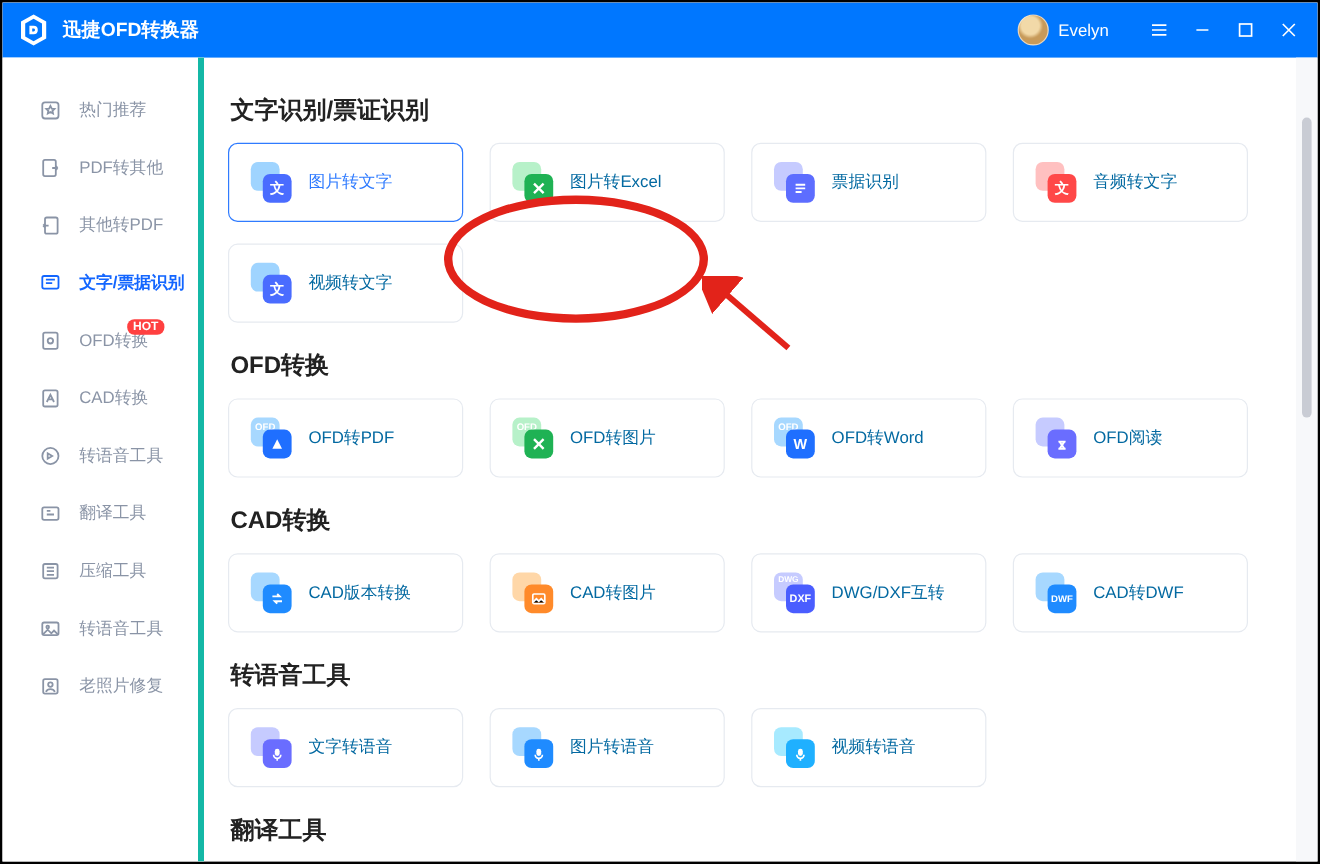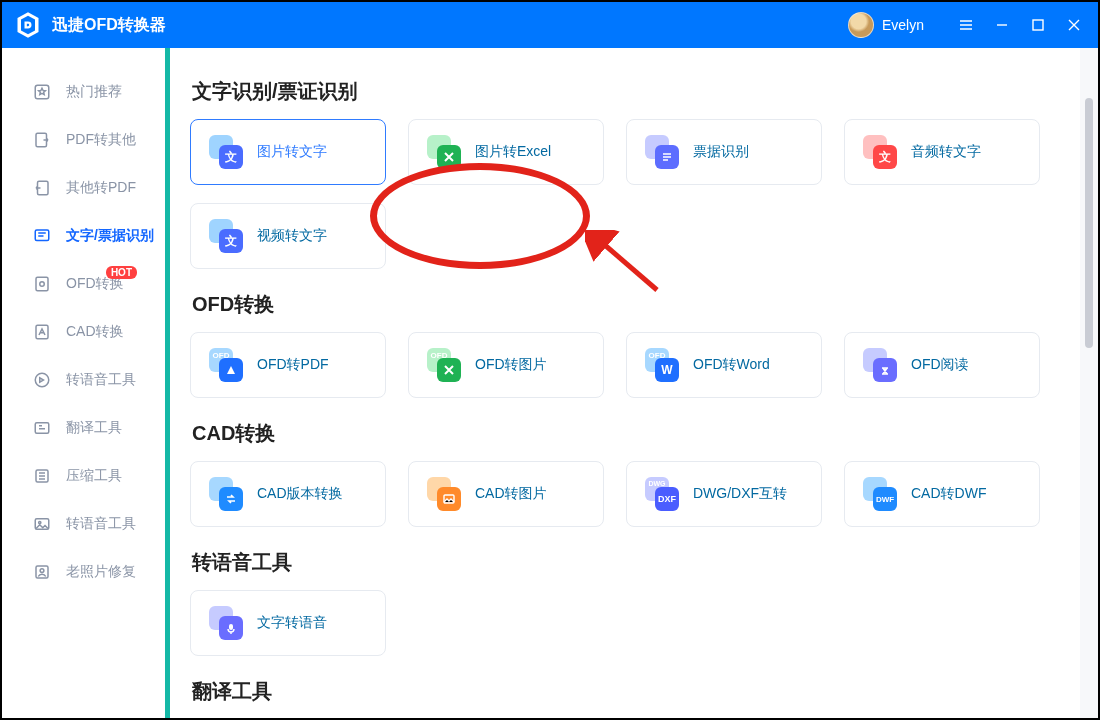--- a/index.html
+++ b/index.html
@@ -332,20 +332,44 @@
               <div class="ic-back" style="background:#c6cbff"></div>
               <div class="ic-front" style="background:#6a6dff">
                   <svg viewBox="0 0 14 14">
                     <rect x="5" y="3" width="4" height="6" rx="2" fill="#fff"></rect>
                     <path stroke="#fff" stroke-width="1.4" fill="none" d="M4 8a3 3 0 006 0M7 11v2"></path>
                   </svg>
                 </div>
             </div>
             <span class="card-label">文字转语音</span>
           </div>
+          <div class="card">
+            <div class="card-icon">
+              <div class="ic-back" style="background:#a7d8ff"></div>
+              <div class="ic-front" style="background:#1f8bff">
+                  <svg viewBox="0 0 14 14">
+                    <rect x="5" y="3" width="4" height="6" rx="2" fill="#fff"></rect>
+                    <path stroke="#fff" stroke-width="1.4" fill="none" d="M4 8a3 3 0 006 0M7 11v2"></path>
+                  </svg>
+                </div>
+            </div>
+            <span class="card-label">图片转语音</span>
+          </div>
+          <div class="card">
+            <div class="card-icon">
+              <div class="ic-back" style="background:#a7eaff"></div>
+              <div class="ic-front" style="background:#1fb0ff">
+                  <svg viewBox="0 0 14 14">
+                    <rect x="5" y="3" width="4" height="6" rx="2" fill="#fff"></rect>
+                    <path stroke="#fff" stroke-width="1.4" fill="none" d="M4 8a3 3 0 006 0M7 11v2"></path>
+                  </svg>
+                </div>
+            </div>
+            <span class="card-label">视频转语音</span>
+          </div>
         </div>
 
         <div class="section-title" style="margin-bottom:0">翻译工具</div>
 
         <div class="annot anno-ellipse"></div>
         <div class="annot anno-arrow">
           <svg width="80" height="70" viewBox="0 0 80 70">
             <defs>
                 <marker id="ah" markerWidth="8" markerHeight="8" refX="2" refY="4" orient="auto">
                   <path d="M0 0L8 4L0 8z" fill="#e2231a"></path>

